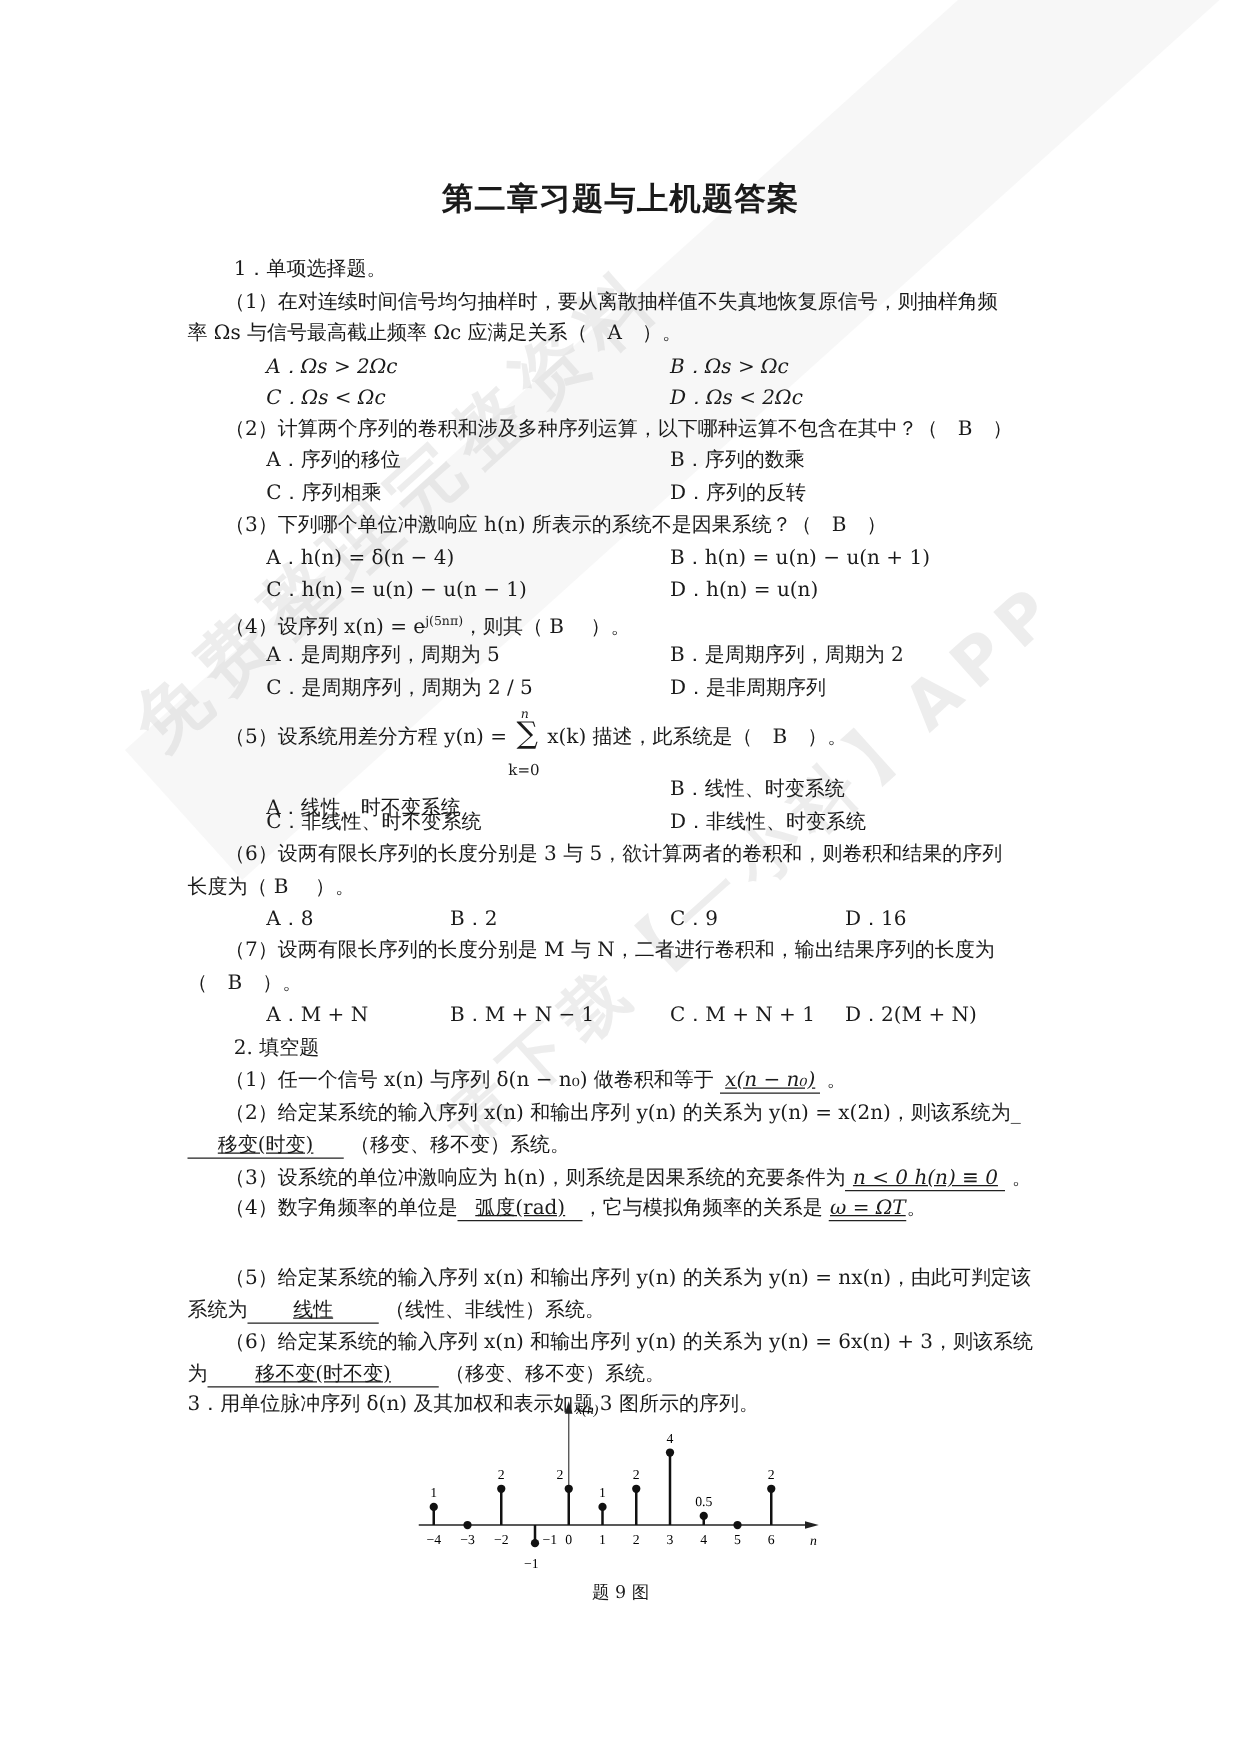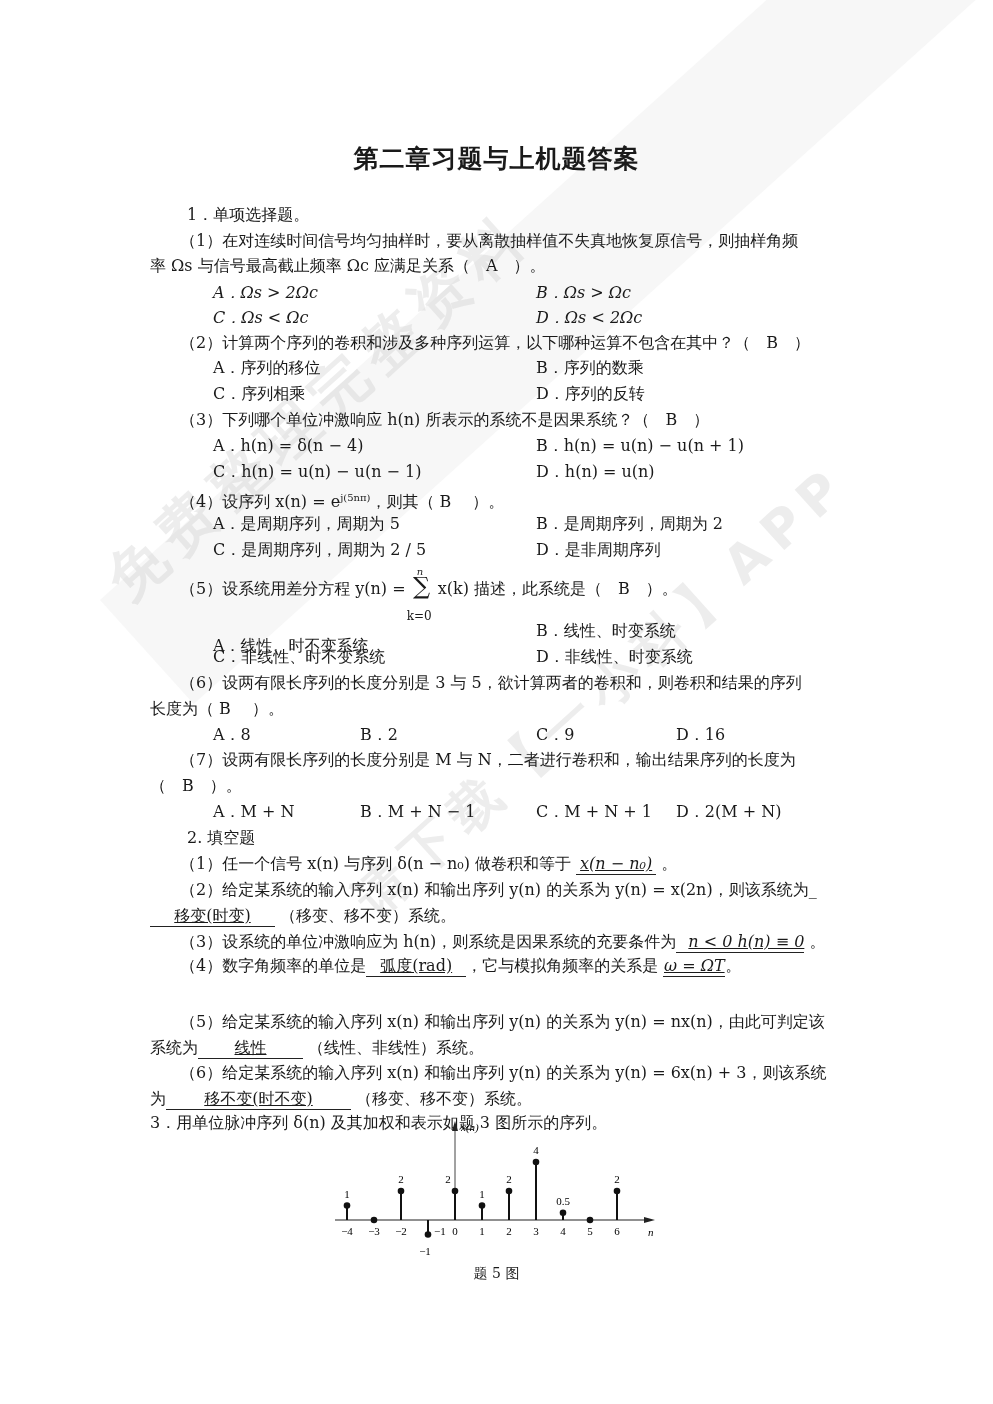--- a/index.html
+++ b/index.html
@@ -93,21 +93,21 @@
 <div class="opt" style="left:536px;top:802px">C．M + N + 1</div>
 <div class="opt" style="left:676px;top:802px">D．2(M + N)</div>
 
 <div class="line" style="left:187px;top:828px">2. 填空题</div>
 
 <div class="line" style="left:180px;top:854px"><span>（1）任一个信号 x(n) 与序列 δ(n − n₀) 做卷积和等于</span> <span class="blank i" style="width:80px">x(n − n₀)</span> <span>。</span></div>
 
 <div class="line" style="left:180px;top:880px">（2）给定某系统的输入序列 x(n) 和输出序列 y(n) 的关系为 y(n) = x(2n)，则该系统为_</div>
 <div class="line" style="left:150px;top:906px"><span class="blank" style="width:125px">移变(时变)</span> <span>（移变、移不变）系统。</span></div>
 
-<div class="line" style="left:180px;top:932px"><span>（3）设系统的单位冲激响应为 h(n)，则系统是因果系统的充要条件为</span><span class="blank i" style="width:128px;text-align:right">n &lt; 0  h(n) ≡ 0</span> <span>。</span></div>
+<div class="line" style="left:180px;top:932px"><span>（3）设系统的单位冲激响应为 h(n)，则系统是因果系统的充要条件为</span><span class="blank i" style="width:128px;text-align:center">n &lt; 0  h(n) ≡ 0</span> <span>。</span></div>
 
 <div class="line" style="left:180px;top:956px"><span>（4）数字角频率的单位是</span><span class="blank" style="width:100px">弧度(rad)</span><span>，它与模拟角频率的关系是</span> <span class="blank i" style="width:62px">ω = ΩT</span><span>。</span></div>
 
 <div class="line" style="left:180px;top:1012px">（5）给定某系统的输入序列 x(n) 和输出序列 y(n) 的关系为 y(n) = nx(n)，由此可判定该</div>
 <div class="line" style="left:150px;top:1012px;top:1038px"><span>系统为</span><span class="blank" style="width:105px">线性</span> <span>（线性、非线性）系统。</span></div>
 
 <div class="line" style="left:180px;top:1036px;top:1063px">（6）给定某系统的输入序列 x(n) 和输出序列 y(n) 的关系为 y(n) = 6x(n) + 3，则该系统</div>
 <div class="line" style="left:150px;top:1089px"><span>为</span><span class="blank" style="width:185px">移不变(时不变)</span> <span>（移变、移不变）系统。</span></div>
 
 <div class="line" style="left:150px;top:1114px;top:1113px">3．用单位脉冲序列 δ(n) 及其加权和表示如题 3 图所示的序列。</div>
@@ -155,13 +155,13 @@
       <text x="233" y="120" text-anchor="middle" font-size="11" font-family="Liberation Serif, serif">4</text>
       <text x="233" y="89.75" text-anchor="middle" font-size="11" font-family="Liberation Serif, serif">0.5</text>
       <circle cx="260" cy="105" r="3.3" fill="#111"></circle>
       <text x="260" y="120" text-anchor="middle" font-size="11" font-family="Liberation Serif, serif">5</text>
       <line x1="287" y1="105" x2="287" y2="76" stroke="#111" stroke-width="2"></line>
       <circle cx="287" cy="76" r="3.3" fill="#111"></circle>
       <text x="287" y="120" text-anchor="middle" font-size="11" font-family="Liberation Serif, serif">6</text>
       <text x="287" y="68" text-anchor="middle" font-size="11" font-family="Liberation Serif, serif">2</text>
     </svg>
 </div>
-<div class="caption">题 5 图</div>
+<div class="caption">题 9 图</div>
 
 </body></html>

